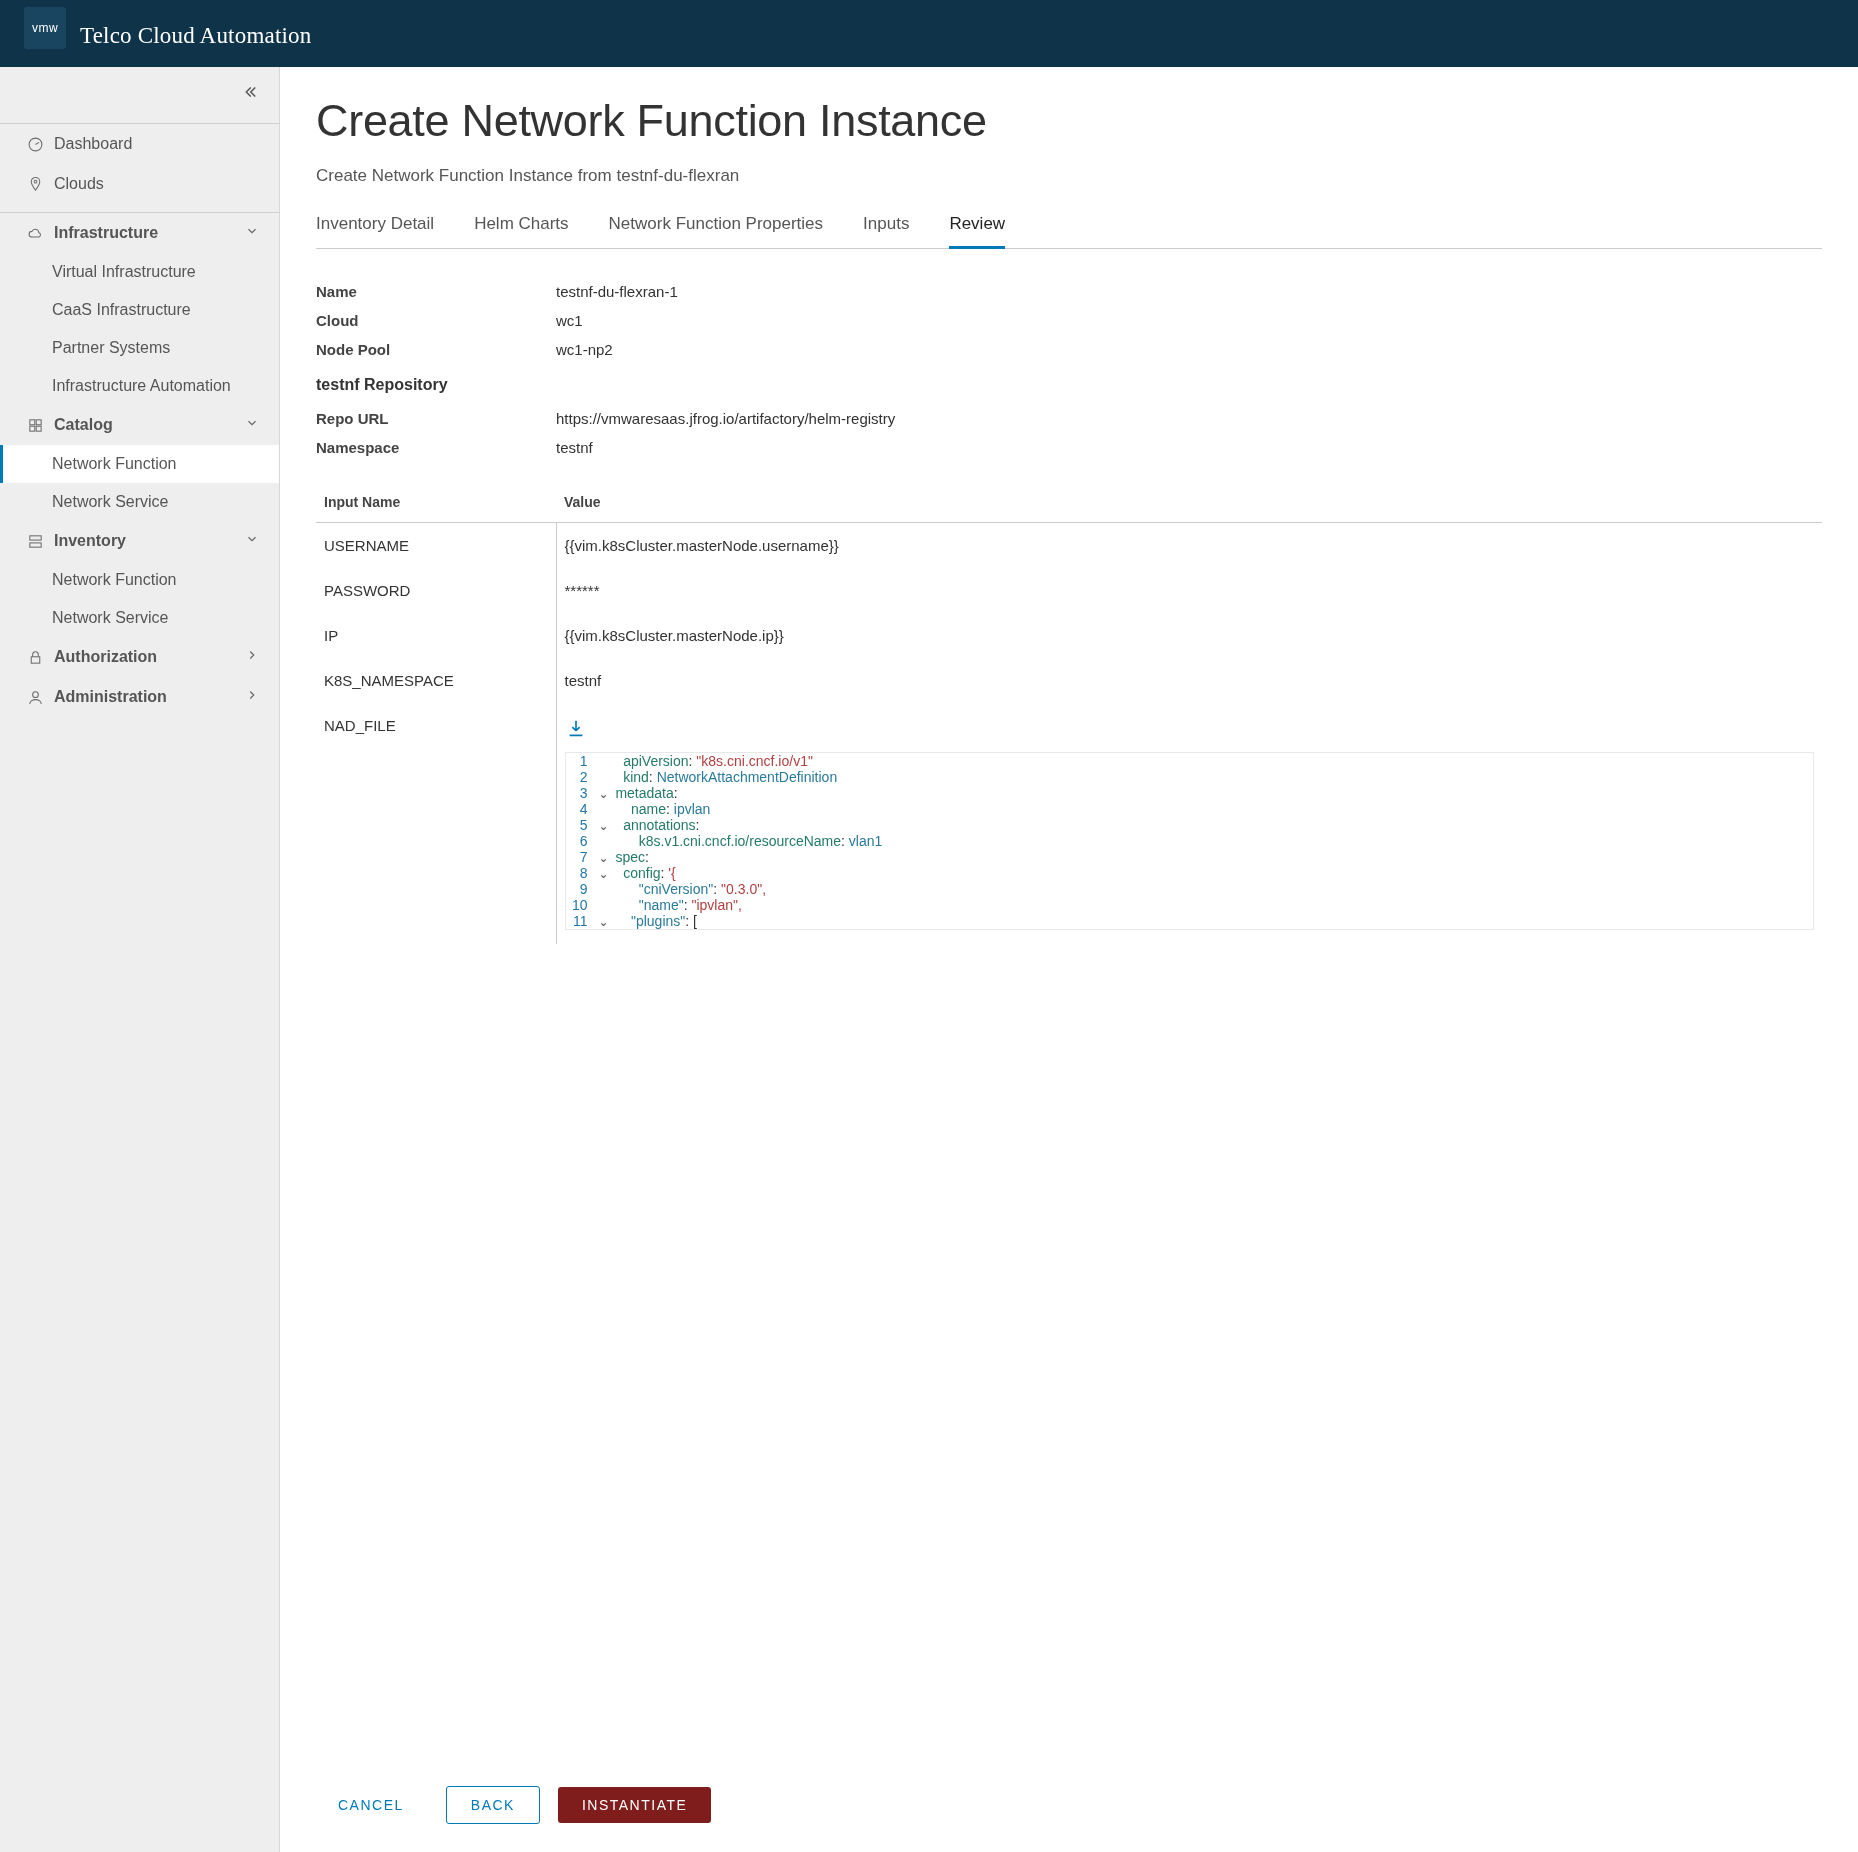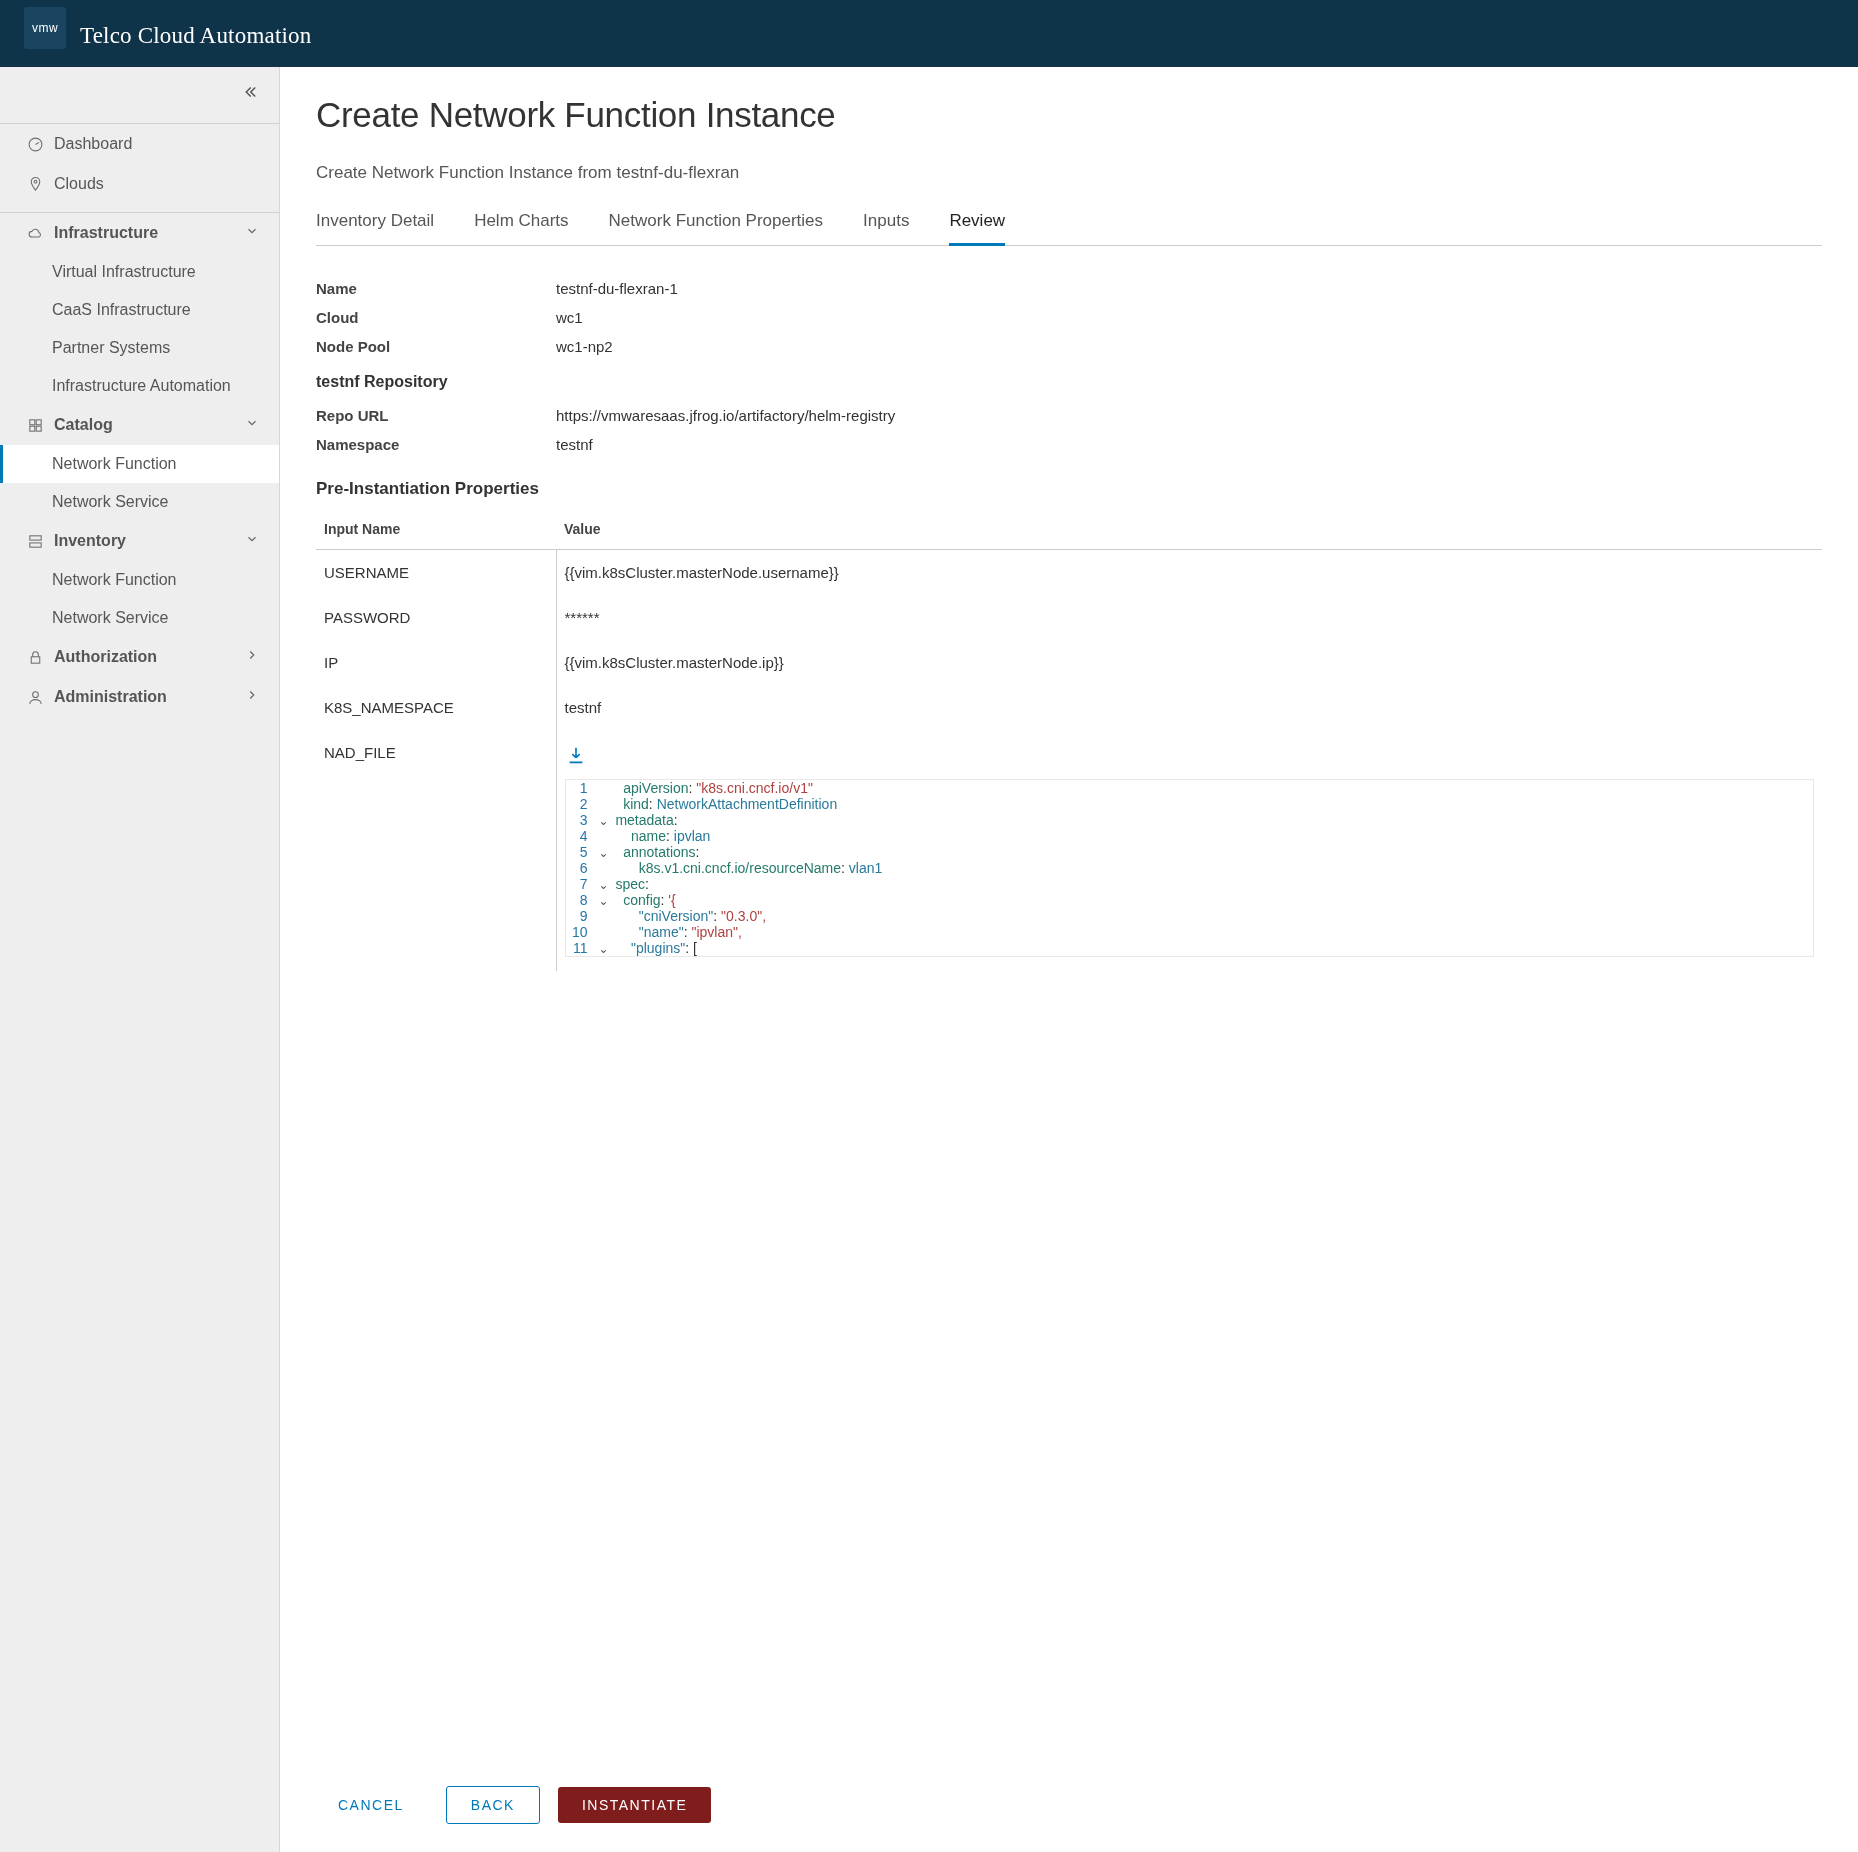--- a/index.html
+++ b/index.html
@@ -22,21 +22,21 @@
 .nav-item .icon { width: 18px; height: 18px; margin-right: 10px; display: flex; align-items: center; justify-content: center; }
 .nav-item .chev { margin-left: auto; }
 .nav-sub { padding-left: 52px; font-size: 16px; color: #565656; padding-top: 10px; padding-bottom: 10px; cursor: pointer; }
 .nav-section { font-weight: 600; color: #555; }
 .nav-sub.active { background: #fff; border-left: 3px solid #0079b8; padding-left: 49px; }
 .icon svg { width: 17px; height: 17px; stroke: #6d6d6d; fill: none; stroke-width: 1.5; }
 
 
 .main { flex: 1; display: flex; flex-direction: column; overflow: hidden; background: #fff; }
 .main-scroll { flex: 1; overflow-y: auto; padding: 28px 36px 0 36px; }
-.page-title { font-size: 35px; font-weight: 300; color: #333; margin-bottom: 28px; letter-spacing: -0.3px; }
+.page-title { font-size: 45px; font-weight: 300; color: #333; margin-bottom: 19px; letter-spacing: -0.3px; }
 .page-subtitle { font-size: 17px; color: #565656; margin-bottom: 28px; }
 
 
 .tabs { display: flex; gap: 40px; border-bottom: 1px solid #ccc; margin-bottom: 28px; }
 .tab { padding-bottom: 14px; font-size: 17px; color: #565656; cursor: pointer; position: relative; }
 .tab.active { color: #222; }
 .tab.active::after { content: ""; position: absolute; left: 0; right: 0; bottom: -1px; height: 3px; background: #0079b8; }
 
 
 .kv-list { margin-bottom: 20px; }
@@ -216,21 +216,20 @@
         <div class="kv">
             <div class="kv-label">Repo URL</div>
             <div class="kv-value">https://vmwaresaas.jfrog.io/artifactory/helm-registry</div>
           </div>
         <div class="kv">
             <div class="kv-label">Namespace</div>
             <div class="kv-value">testnf</div>
           </div>
       </div>
 
-      <div class="section-heading" style="font-size:17px;">Pre-Instantiation Properties</div>
 
       <table class="prop-table">
         <thead>
           <tr>
             <th>Input Name</th>
             <th>Value</th>
           </tr>
         </thead>
         <tbody>
           <tr>

